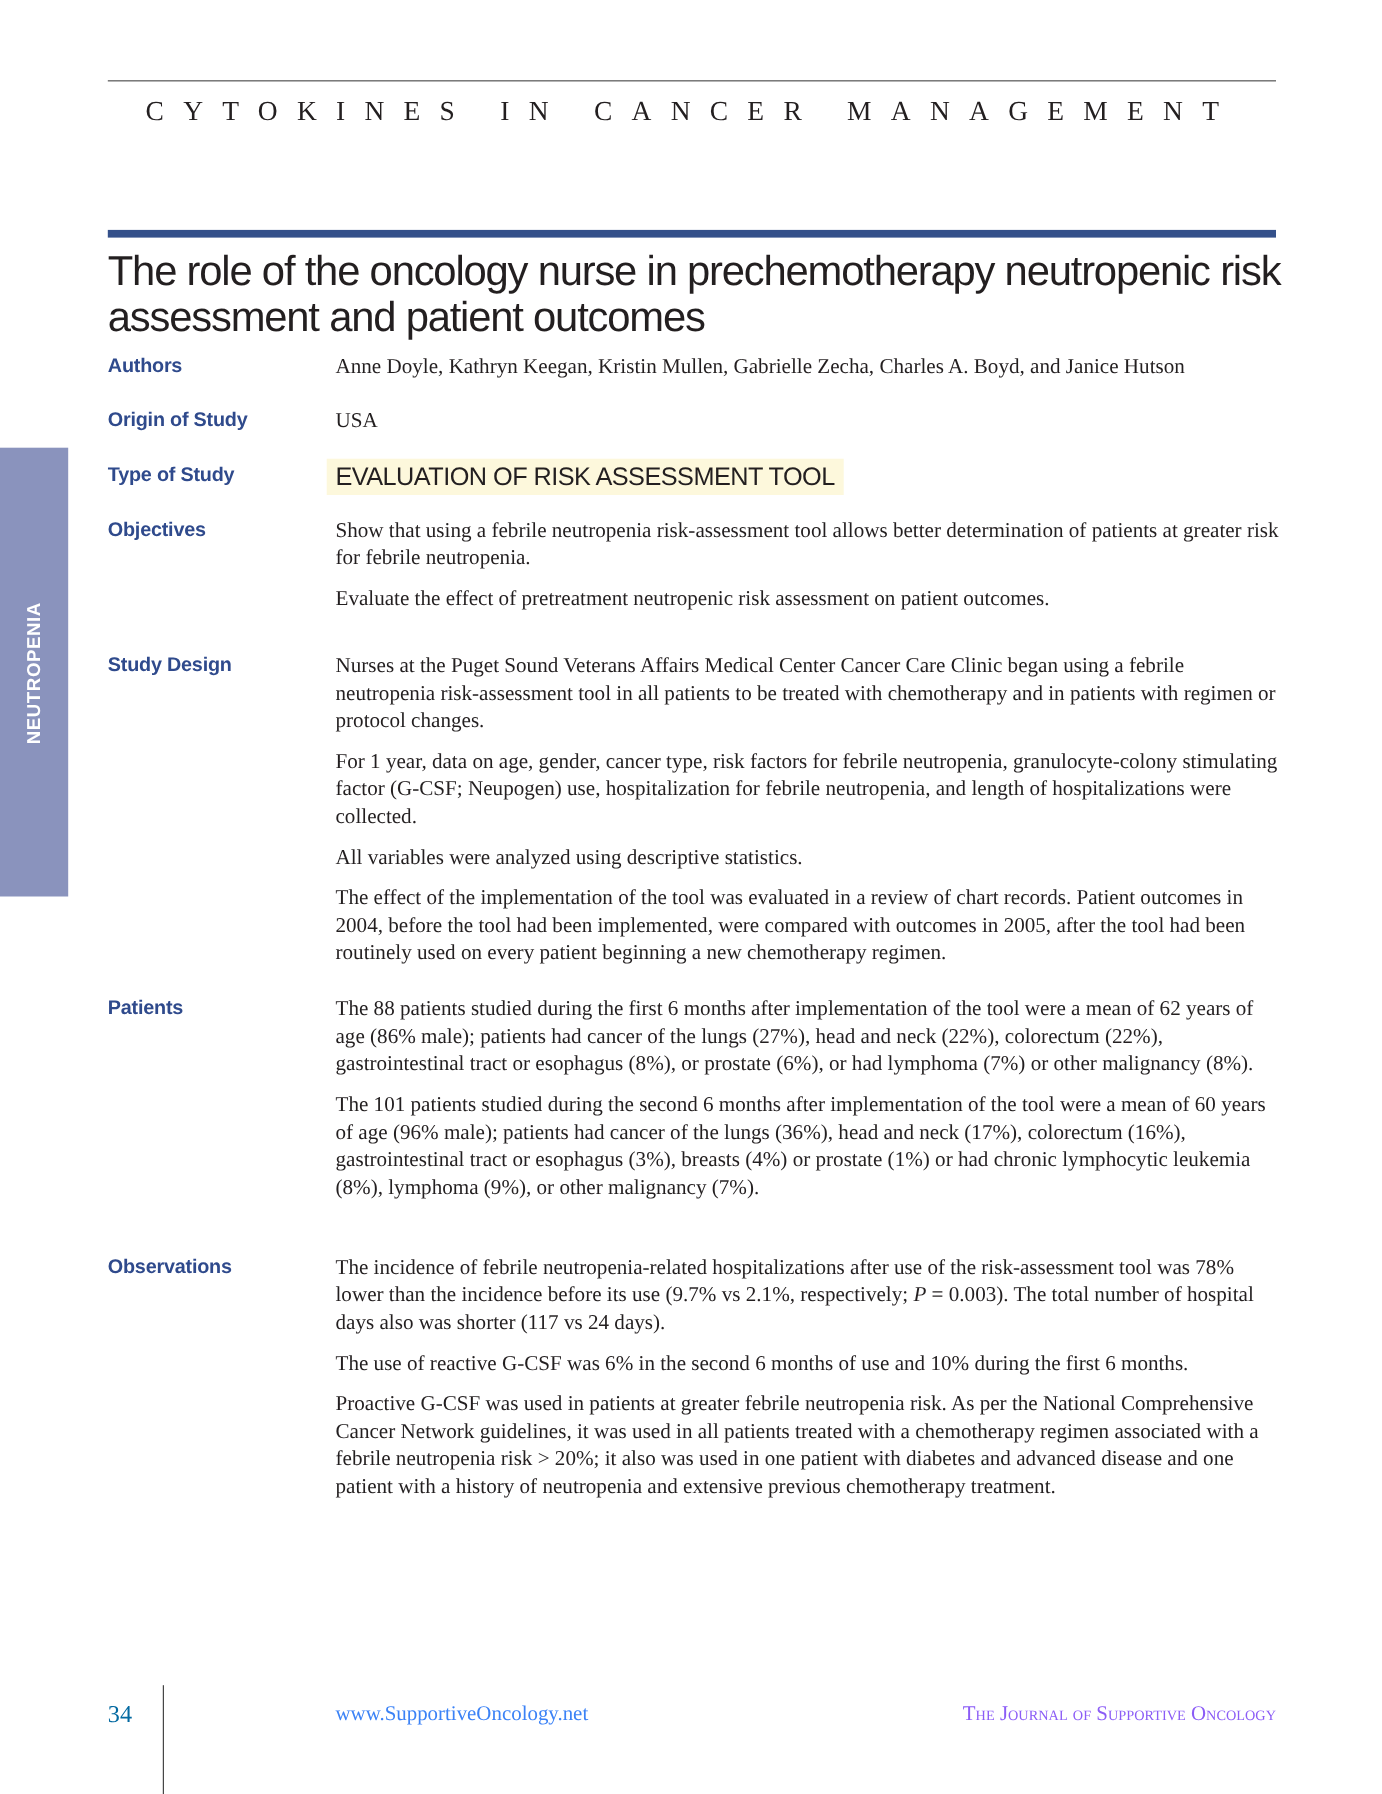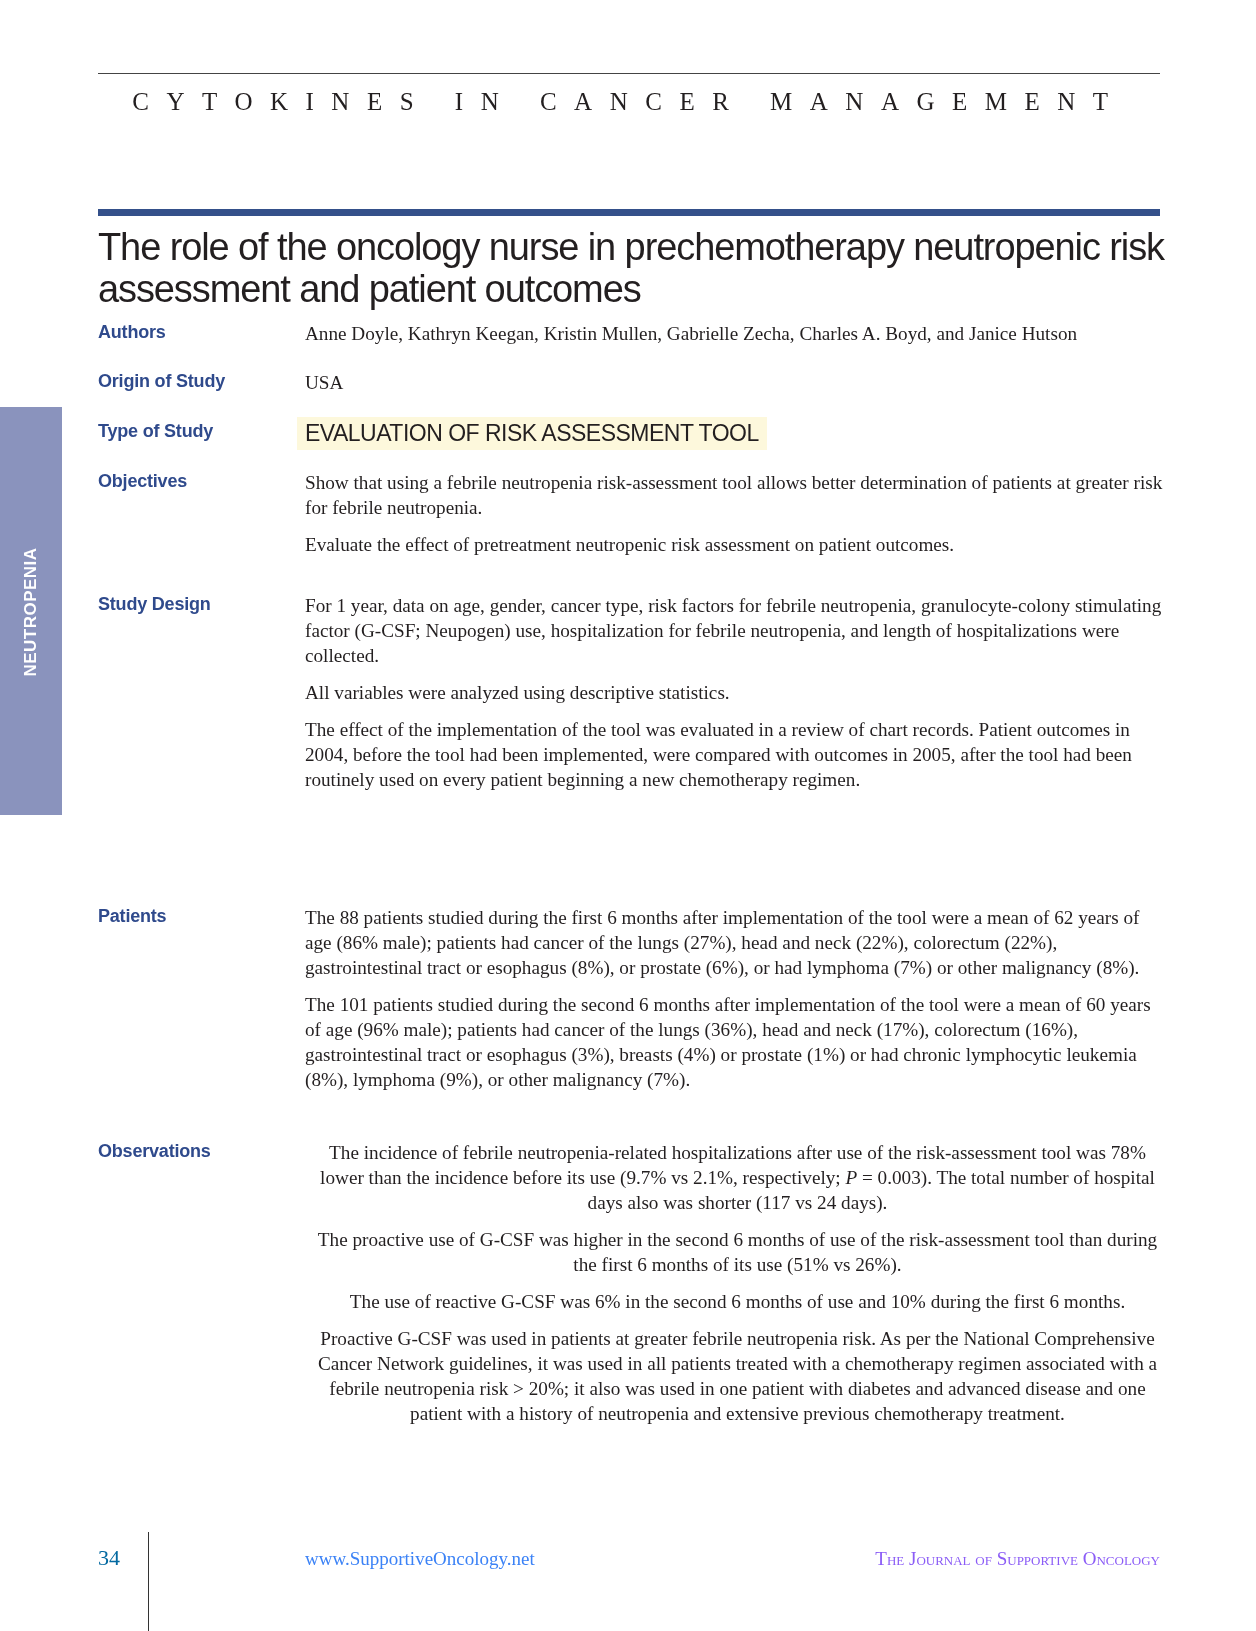--- a/index.html
+++ b/index.html
@@ -63,39 +63,39 @@
   <div class="label">Objectives</div>
   <div class="content" style="top:-1px;">
     <p>Show that using a febrile neutropenia risk-assessment tool allows better determination of patients at greater risk for febrile neutropenia.</p>
     <p>Evaluate the effect of pretreatment neutropenic risk assessment on patient outcomes.</p>
   </div>
 </div>
 
 <div class="row" style="top:594px;">
   <div class="label">Study Design</div>
   <div class="content" style="top:-1px;">
+    <p>Nurses at the Puget Sound Veterans Affairs Medical Center Cancer Care Clinic began using a febrile neutropenia risk-assessment tool in all patients to be treated with chemotherapy and in patients with regimen or protocol changes.</p>
     <p>For 1 year, data on age, gender, cancer type, risk factors for febrile neutropenia, granulocyte-colony stimulating factor (G-CSF; Neupogen) use, hospitalization for febrile neutropenia, and length of hospitalizations were collected.</p>
     <p>All variables were analyzed using descriptive statistics.</p>
     <p>The effect of the implementation of the tool was evaluated in a review of chart records. Patient outcomes in 2004, before the tool had been implemented, were compared with outcomes in 2005, after the tool had been routinely used on every patient beginning a new chemotherapy regimen.</p>
   </div>
 </div>
 
 <div class="row" style="top:906px;">
   <div class="label">Patients</div>
   <div class="content" style="top:-1px;font-family:Liberation Serif, serif;">
     <p>The 88 patients studied during the first 6 months after implementation of the tool were a mean of 62 years of age (86% male); patients had cancer of the lungs (27%), head and neck (22%), colorectum (22%), gastrointestinal tract or esophagus (8%), or prostate (6%), or had lymphoma (7%) or other malignancy (8%).</p>
     <p>The 101 patients studied during the second 6 months after implementation of the tool were a mean of 60 years of age (96% male); patients had cancer of the lungs (36%), head and neck (17%), colorectum (16%), gastrointestinal tract or esophagus (3%), breasts (4%) or prostate (1%) or had chronic lymphocytic leukemia (8%), lymphoma (9%), or other malignancy (7%).</p>
   </div>
 </div>
 
 <div class="row" style="top:1141px;">
   <div class="label">Observations</div>
-  <div class="content" style="top:-1px;text-align:center;">
+  <div class="content" style="top:-1px;">
     <p><span>The incidence of febrile neutropenia-related hospitalizations after use of the risk-assessment tool was 78% lower than the incidence before its use (9.7% vs 2.1%, respectively; </span><i class="pval">P</i><span> = 0.003). The total number of hospital days also was shorter (117 vs 24 days).</span></p>
-    <p>The proactive use of G-CSF was higher in the second 6 months of use of the risk-assessment tool than during the first 6 months of its use (51% vs 26%).</p>
     <p>The use of reactive G-CSF was 6% in the second 6 months of use and 10% during the first 6 months.</p>
     <p>Proactive G-CSF was used in patients at greater febrile neutropenia risk. As per the National Comprehensive Cancer Network guidelines, it was used in all patients treated with a chemotherapy regimen associated with a febrile neutropenia risk &gt; 20%; it also was used in one patient with diabetes and advanced disease and one patient with a history of neutropenia and extensive previous chemotherapy treatment.</p>
   </div>
 </div>
 
 <div class="footer-page">34</div>
 <div class="footer-rule"></div>
 <a class="footer-url" style="text-decoration:none;">www.SupportiveOncology.net</a>
 <div class="footer-journal">The Journal of Supportive Oncology</div>
 

